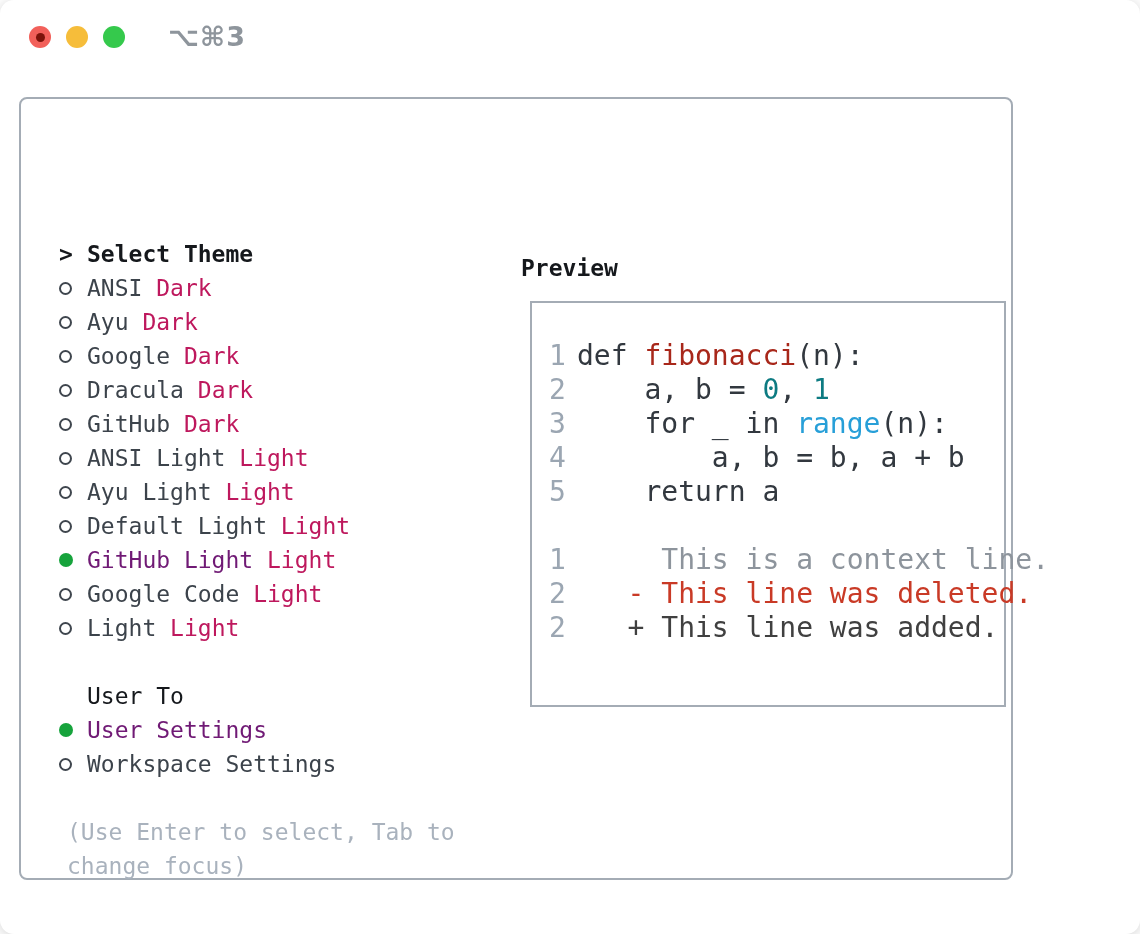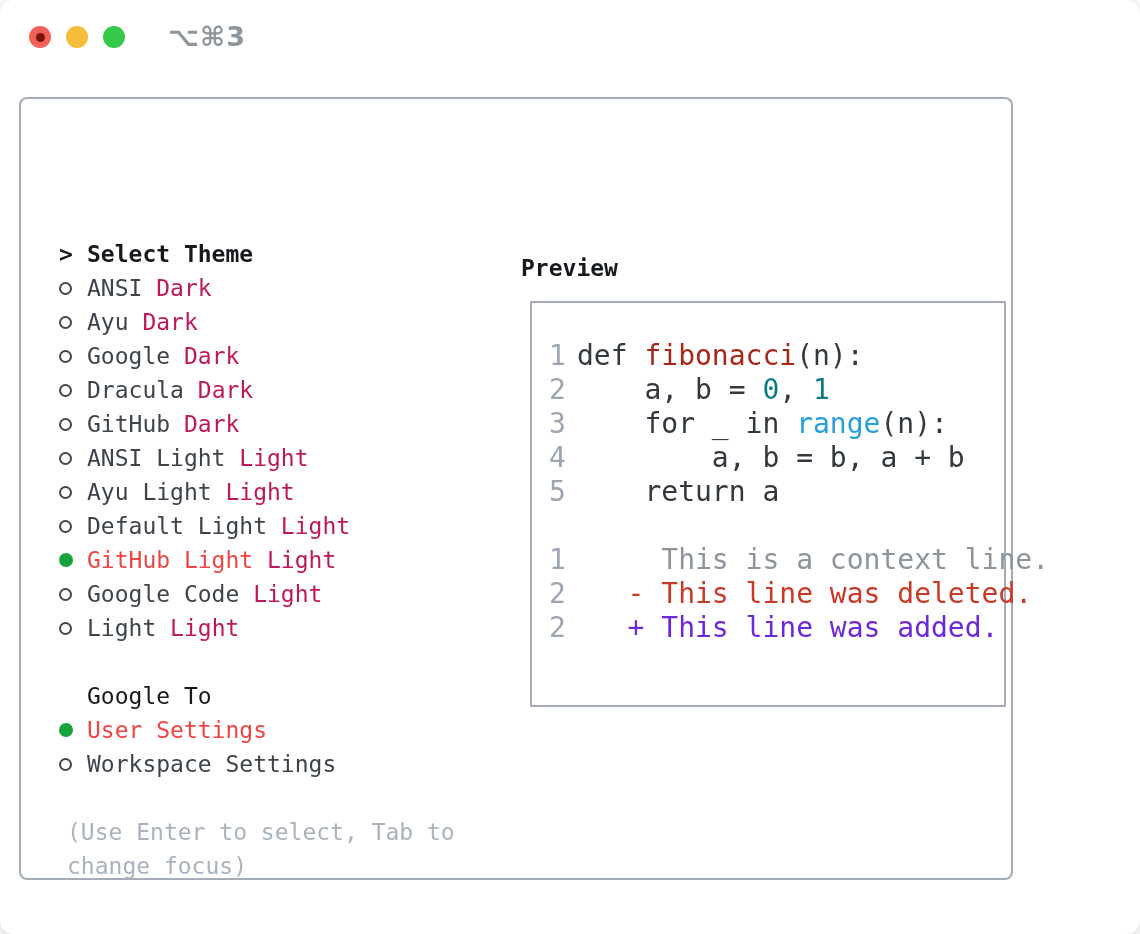--- a/index.html
+++ b/index.html
@@ -32,40 +32,40 @@
   .sidebar { position:absolute; left:38px; top:138px; width:440px; }
   .row { height:34px; line-height:34px; font-size:23px; white-space:pre; color:#3c434b; }
   .row .marker { display:inline-block; width:28px; }
   .arrow { font-weight:bold; color:#15181c; }
   .circle { display:inline-block; width:13px; height:13px; border:2.5px solid #3f464e;
             border-radius:50%; vertical-align:middle; margin-bottom:3px; }
   .circle.filled { width:14px; height:14px; border:none; background:#16a33c; }
   .hdr { font-weight:bold; color:#15181c; }
   .subhdr { color:#15181c; }
   .name { color:#3c434b; }
-  .sel .name { color:#ef4444; }
+  .sel .name { color:#701a75; }
   .variant { color:#be185d; }
   .hint { color:#a9b2bd;margin-left:8px; }
 
   
   .preview-title { position:absolute; left:500px; top:152px; height:34px; line-height:34px;
                    font-size:23px; font-weight:bold; color:#15181c; }
   .preview-box {
     position:absolute; left:509px; top:202px; width:476px; height:406px;
     border:2px solid #a4acb5; background:#ffffff; padding:36px 0 0 17px;
   }
   .code-row { height:34px; line-height:34px; font-size:28px; white-space:pre; }
   .lnum { display:inline-block; width:28px; color:#9ba6b2; }
   .tk-plain   { color:#32383f; }
   .tk-func    { color:#a8271a; }
   .tk-number  { color:#0d7b82; }
   .tk-builtin { color:#279fd8; }
   .tk-context { color:#8d949c; }
   .tk-deleted { color:#c93a26; }
-  .tk-added   { color:#6d28d9; }
+  .tk-added   { color:#404040; }
 </style>
 </head>
 <body>
 
 <div class="window">
 
   <div class="titlebar">
     <span class="light red">
         <span class="dot"></span>
       </span>
@@ -82,21 +82,21 @@
         <div class="row"><span class="marker"><span class="circle"></span></span><span class="name">Google</span><span class="variant"> Dark</span></div>
         <div class="row"><span class="marker"><span class="circle"></span></span><span class="name">Dracula</span><span class="variant"> Dark</span></div>
         <div class="row"><span class="marker"><span class="circle"></span></span><span class="name">GitHub</span><span class="variant"> Dark</span></div>
         <div class="row"><span class="marker"><span class="circle"></span></span><span class="name">ANSI Light</span><span class="variant"> Light</span></div>
         <div class="row"><span class="marker"><span class="circle"></span></span><span class="name">Ayu Light</span><span class="variant"> Light</span></div>
         <div class="row"><span class="marker"><span class="circle"></span></span><span class="name">Default Light</span><span class="variant"> Light</span></div>
         <div class="row sel"><span class="marker"><span class="circle filled"></span></span><span class="name">GitHub Light</span><span class="variant"> Light</span></div>
         <div class="row"><span class="marker"><span class="circle"></span></span><span class="name">Google Code</span><span class="variant"> Light</span></div>
         <div class="row"><span class="marker"><span class="circle"></span></span><span class="name">Light</span><span class="variant"> Light</span></div>
         <div class="row"> </div>
-        <div class="row"><span class="marker"> </span><span class="subhdr">Google To</span></div>
+        <div class="row"><span class="marker"> </span><span class="subhdr">User To</span></div>
         <div class="row sel"><span class="marker"><span class="circle filled"></span></span><span class="name">User Settings</span></div>
         <div class="row"><span class="marker"><span class="circle"></span></span><span class="name">Workspace Settings</span></div>
         <div class="row"> </div>
         <div class="row hint">(Use Enter to select, Tab to</div>
         <div class="row hint">change focus)</div>
       </div>
     <div class="preview-title">Preview</div>
     <div class="preview-box" id="previewBox">
         <div class="code-row"><span class="lnum">1</span><span class="tk-plain">def </span><span class="tk-func">fibonacci</span><span class="tk-plain">(n):</span></div>
         <div class="code-row"><span class="lnum">2</span><span class="tk-plain">    a, b = </span><span class="tk-number">0</span><span class="tk-plain">, </span><span class="tk-number">1</span></div>

